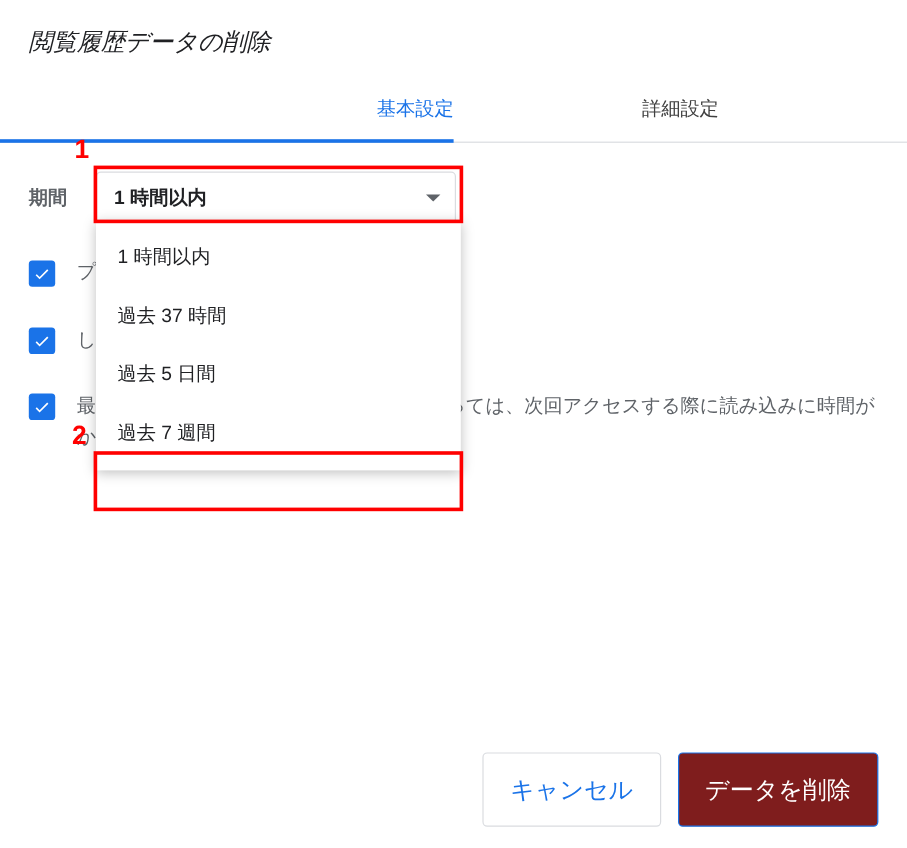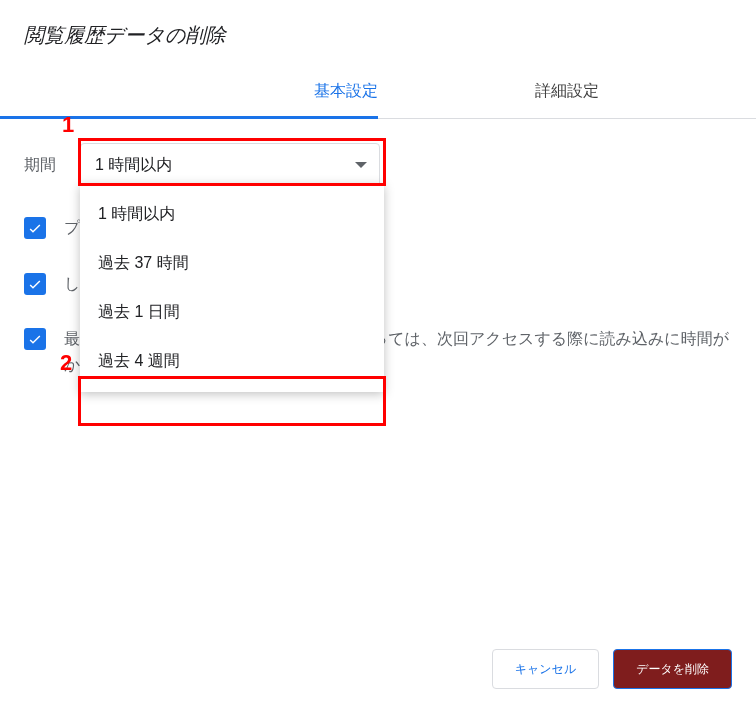--- a/index.html
+++ b/index.html
@@ -43,20 +43,21 @@
     }
     .content {
       padding: 24px 24px 0 24px;
       position: relative;
     }
     .time-row {
       display: flex;
       align-items: center;
       gap: 16px;
       margin-bottom: 28px;
+      font-weight: bold;
     }
     .time-label {
       font-size: 16px;
       color: #5f6368;
       min-width: 40px;
     }
     .select-wrap {
       position: relative;
       width: 300px;
     }
@@ -162,24 +163,24 @@
     .row3 { margin-top: 28px; }
     .footer {
       position: absolute;
       bottom: 0; left: 0; right: 0;
       padding: 18px 24px 18px;
       display: flex;
       justify-content: flex-end;
       gap: 14px;
     }
     .btn {
-      height: 40px;
+      height: 62px;
       padding: 0 22px;
       border-radius: 4px;
-      font-size: 12px;
+      font-size: 20px;
       cursor: pointer;
       display: flex;
       align-items: center;
       justify-content: center;
     }
     .btn-secondary {
       background: #fff;
       border: 1px solid #dadce0;
       color: #1a73e8;
     }
@@ -242,22 +243,22 @@
     <div class="item-body">
       <div class="item-desc">最大で 290 MB を解放します。サイトによっては、次回アクセスする際に読み込みに時間がかかる可能性があります。</div>
     </div>
   </div>
 
 </div>
 
 <div class="dropdown">
   <div class="option">1 時間以内</div>
   <div class="option">過去 37 時間</div>
-  <div class="option">過去 1 日間</div>
-  <div class="option">過去 4 週間</div>
+  <div class="option">過去 5 日間</div>
+  <div class="option">過去 7 週間</div>
 </div>
 
 <div class="annot-1-label">1</div>
 <div class="annot-1"></div>
 <div class="annot-2-label">2</div>
 <div class="annot-2"></div>
 
 <div class="footer">
   <div class="btn btn-secondary">キャンセル</div>
   <div class="btn btn-primary">データを削除</div>

